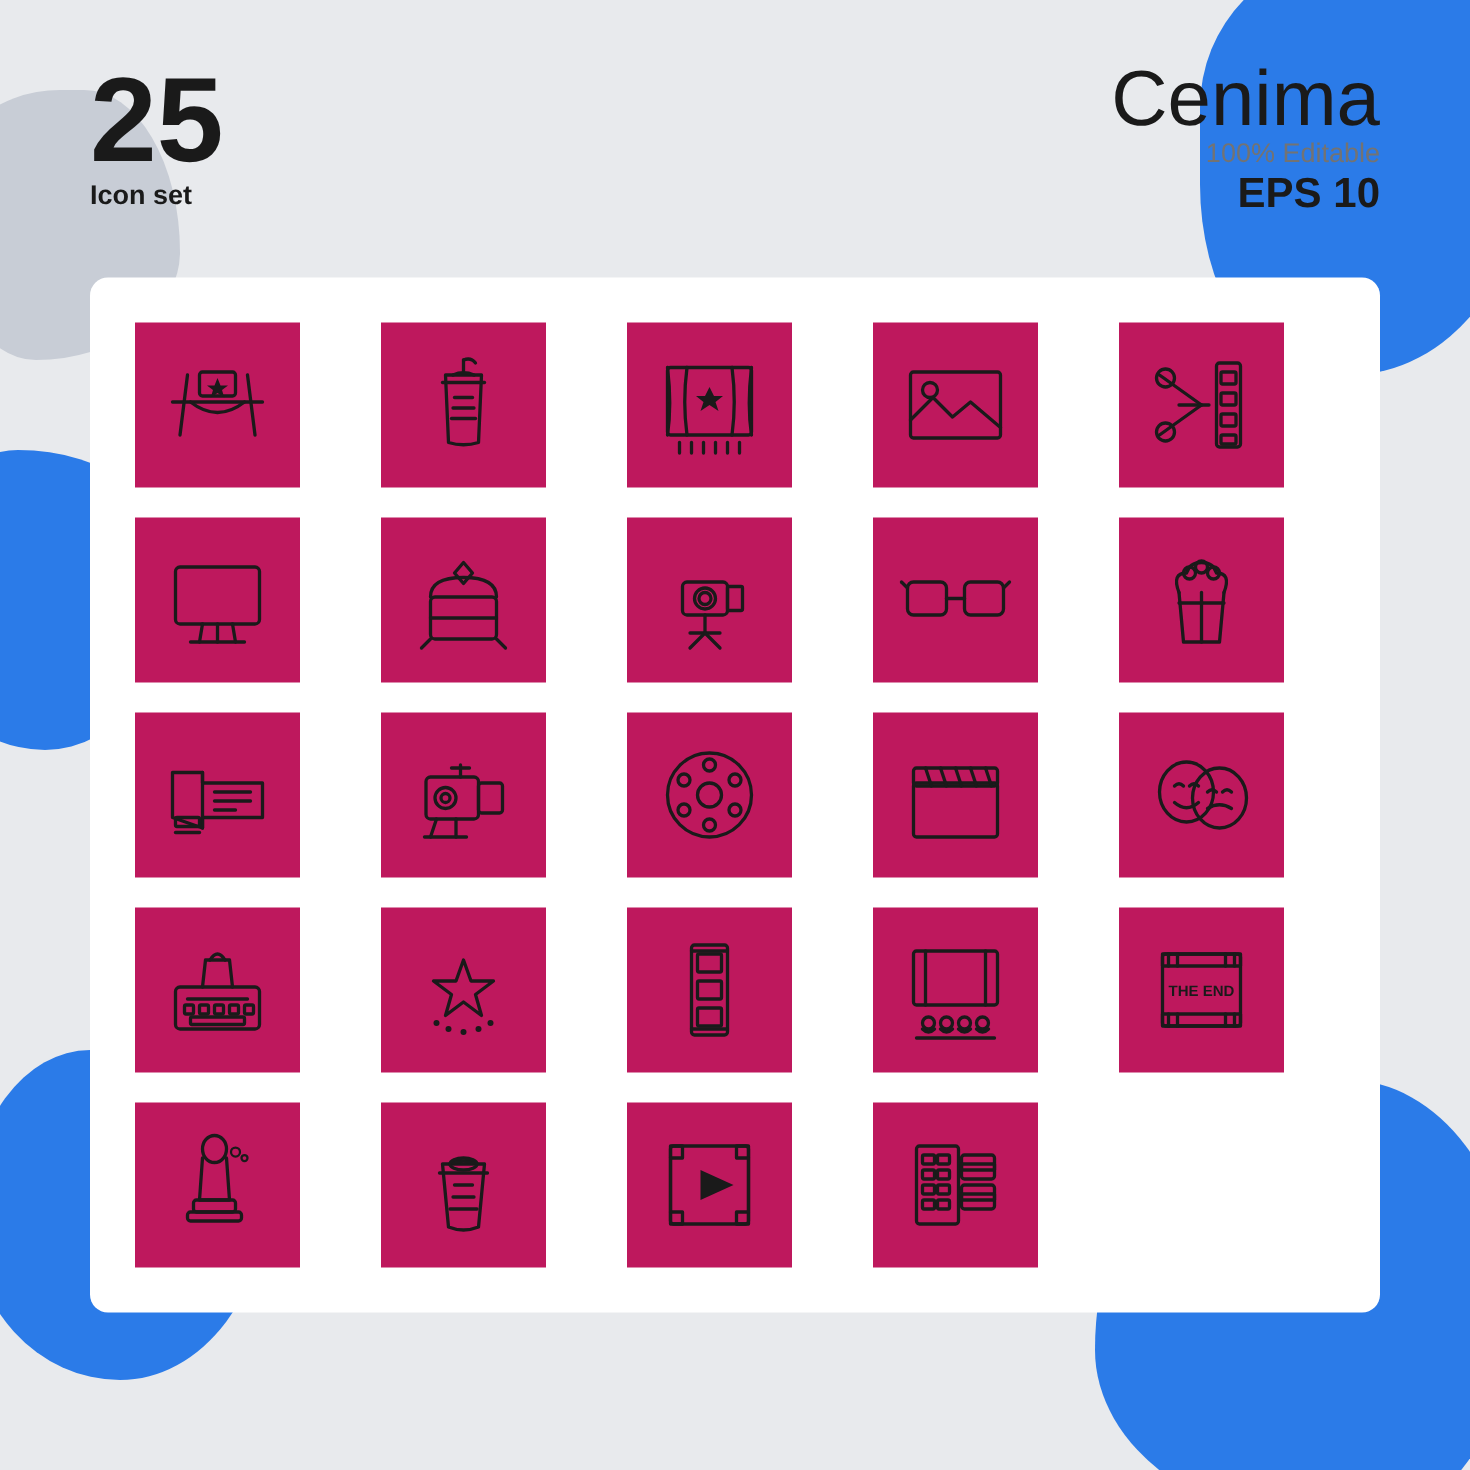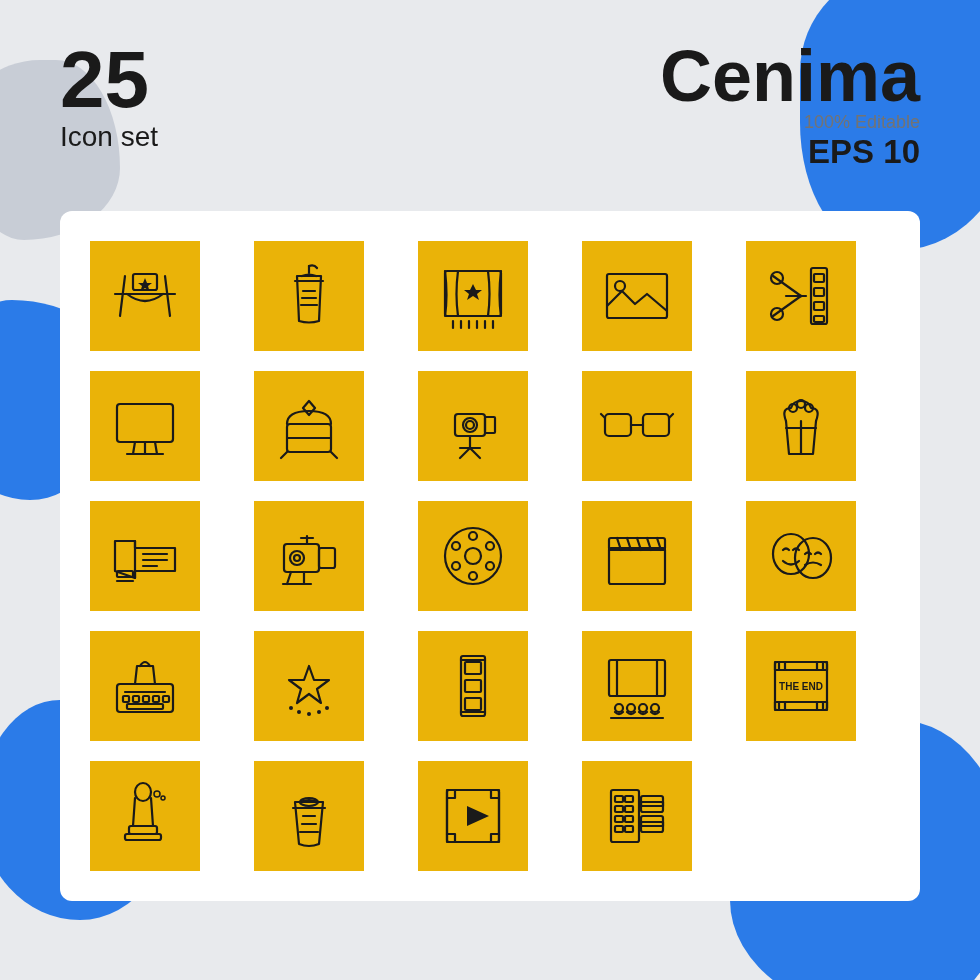--- a/index.html
+++ b/index.html
@@ -92,65 +92,65 @@
     }
 
     .header-left .number {
       font-size: 80px;
       font-weight: 700;
       color: #1a1a1a;
       line-height: 1;
     }
 
     .header-left .icon-set {
-      font-size: 28px;
-      font-weight: 400;
+      font-size: 18px;
+      font-weight: 700;
       color: #1a1a1a;
       line-height: 1.2;
     }
 
     .header-right {
       text-align: right;
     }
 
     .header-right .title {
-      font-size: 72px;
-      font-weight: 700;
+      font-size: 52px;
+      font-weight: 400;
       color: #1a1a1a;
       line-height: 1;
     }
 
     .header-right .subtitle {
       font-size: 18px;
       color: #737373;
     }
 
     .header-right .eps {
-      font-size: 33px;
+      font-size: 28px;
       font-weight: 700;
       color: #1a1a1a;
     }
 
     
     .icon-grid {
       display: grid;
       grid-template-columns: repeat(5, 1fr);
       gap: 20px;
       background: white;
       border-radius: 12px;
       padding: 30px;
     }
 
     .icon-cell {
       width: 110px;
       height: 110px;
       display: flex;
       align-items: center;
       justify-content: center;
-      background: #eab308;
+      background: #be185d;
     }
 
     .icon-cell svg {
       width: 80px;
       height: 80px;
     }
   </style>
 </head>
 <body>
 

